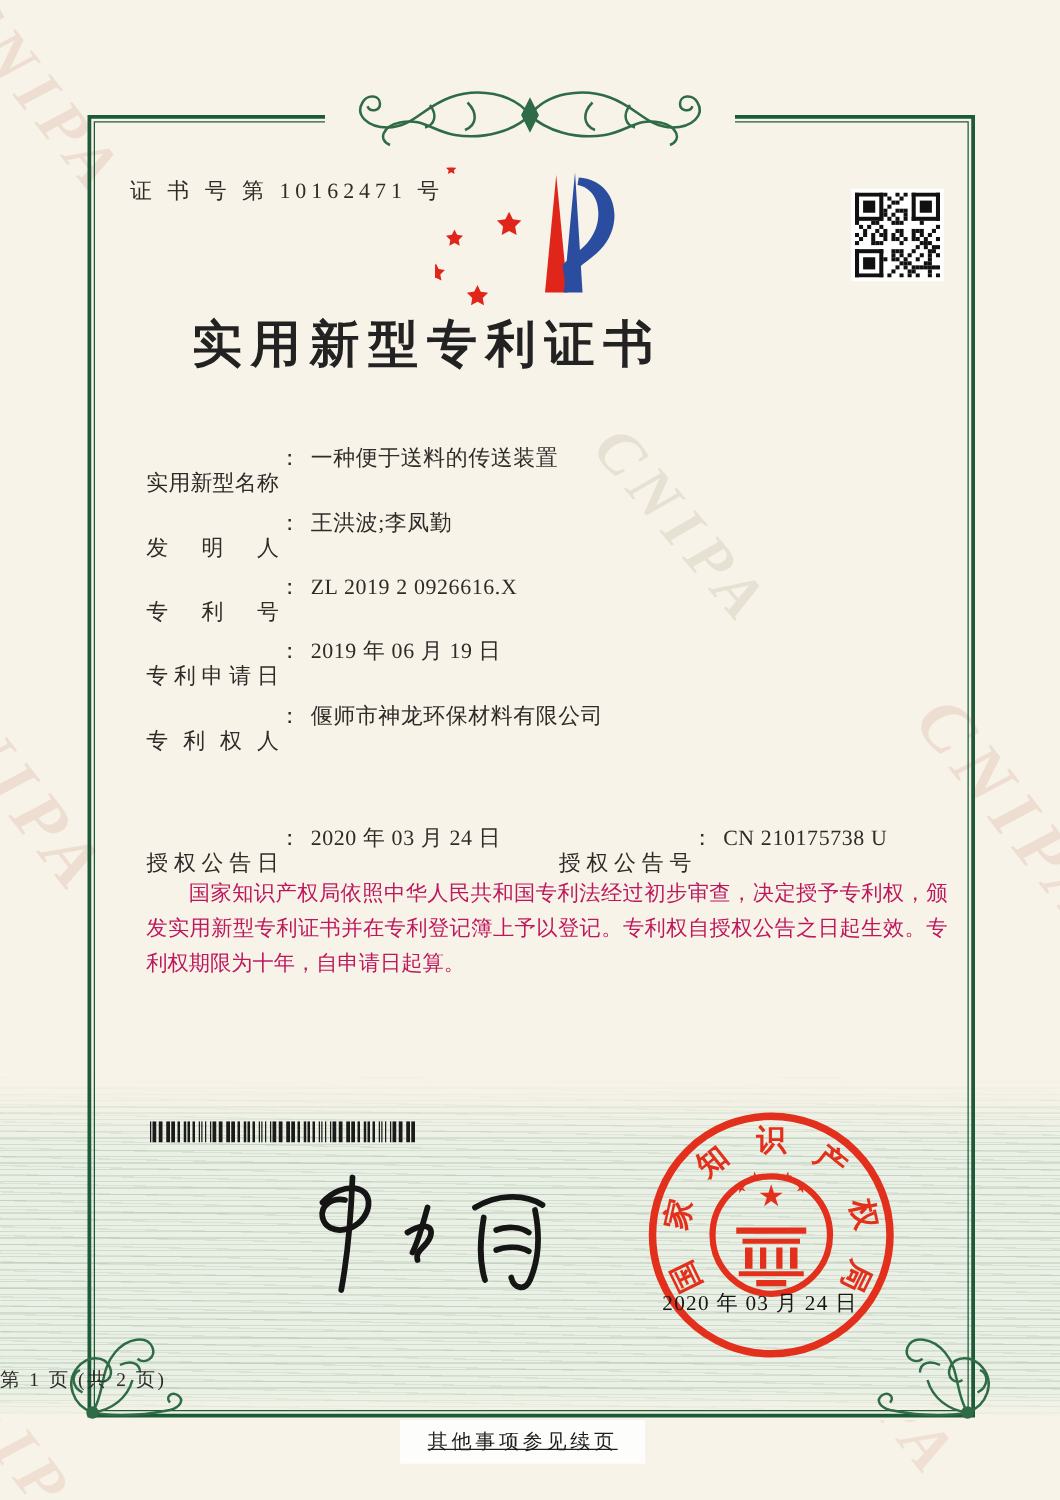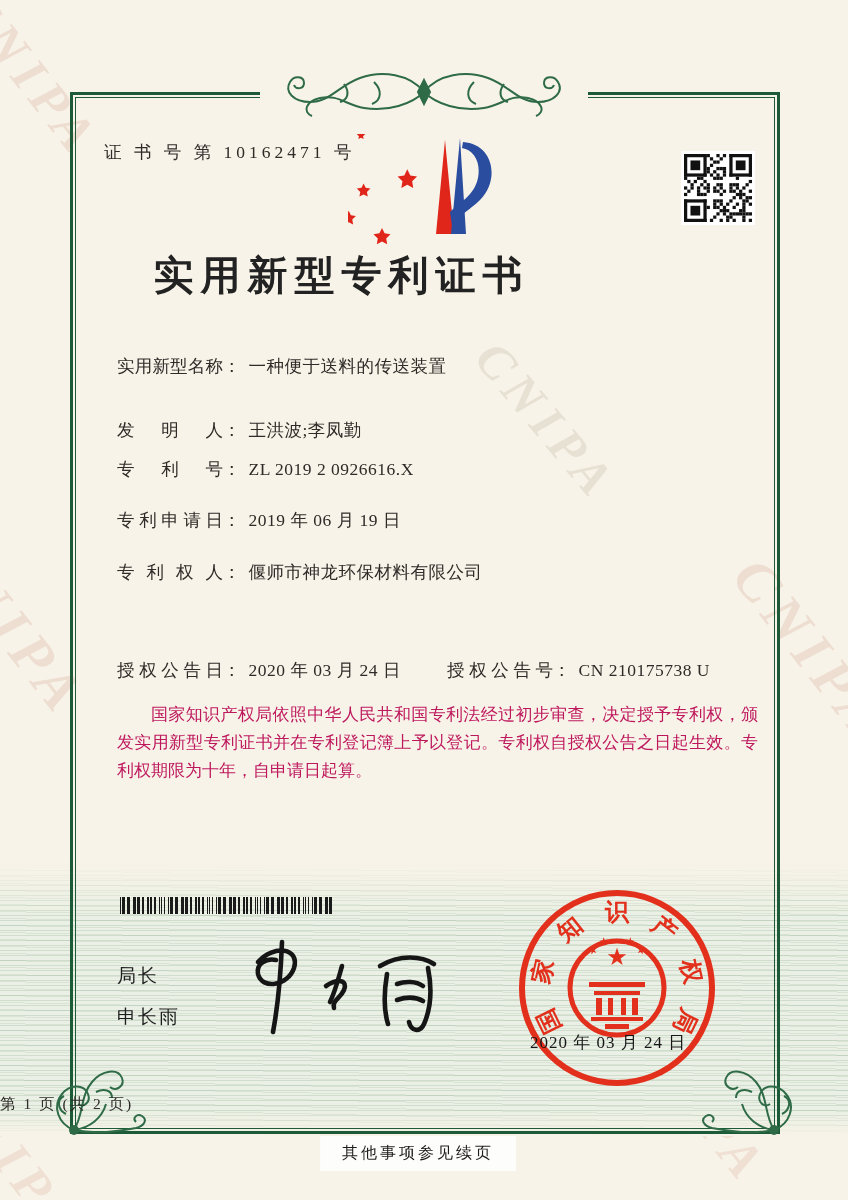--- a/index.html
+++ b/index.html
@@ -46,20 +46,21 @@
   .logo{ position:absolute; left:348px; top:134px; z-index:6; }
   .qr{ position:absolute; left:681px; top:151px; z-index:6; background:#fff; padding:3px; }
   .title{
     position:absolute; left:0; top:248px; width:683px; text-align:center;
     font-size:40px; font-weight:bold; letter-spacing:7px; z-index:6; color:#222;
   }
   .frow{ position:absolute; left:117px; white-space:nowrap; font-size:17.5px; z-index:6; }
   .flabel{
     display:inline-block; width:106px; text-align:justify; text-align-last:justify;
     vertical-align:top;
+    margin-top:20px;
   }
   .fcolon{ display:inline-block; }
   .fvalue{ margin-left:8px; letter-spacing:0.5px; }
   .fpair2{ position:absolute; left:330px; top:0; white-space:nowrap; }
   
   .body-text{
     position:absolute; left:117px; top:701px; width:641px; z-index:6;
     font-size:17px; line-height:28px; text-align:justify; color:#be185d;
   }
   .body-text p{ margin:0; text-indent:2em; }
@@ -75,21 +76,21 @@
     position:absolute; left:528px; top:1031px; width:160px; text-align:center;
     font-size:17px; letter-spacing:1px; color:#161616; z-index:8;
   }
   .page-number{
     position:absolute; left:0; top:1094px; width:810px; 
     font-size:15.5px; letter-spacing:2px; z-index:6;
   }
   .footer-note{
     position:absolute; left:424px; top:1136px; transform:translateX(-53%);
     background:#fdfdfb; padding:7px 22px; font-size:16px; letter-spacing:3px;
-    z-index:6; color:#1f1d1a;
+    z-index:6; color:#1f1d1a;text-decoration:underline;
   }
 </style>
 </head>
 <body>
 
 <div class="page">
 
   <div class="wm" style="left:-8px; top:-22px; font-size:52px; color:rgba(214,176,158,0.30); transform:rotate(52deg);">CNIPA</div>
   <div class="wm" style="left:508px; top:330px; font-size:50px; color:rgba(196,188,170,0.33); transform:rotate(50deg);">CNIPA</div>
   <div class="wm" style="left:-30px; top:520px; font-size:58px; color:rgba(214,176,158,0.30); transform:rotate(52deg);">CNIPA</div>
@@ -285,21 +286,21 @@
         <rect x="18" y="20" width="1" height="1"></rect>
         <rect x="20" y="20" width="1" height="1"></rect>
       </g>
   </svg>
 
   <div class="title">实用新型专利证书</div>
 
   <div class="frow" style="top:354px">
     <span class="flabel">实用新型名称</span><span class="fcolon">：</span><span class="fvalue">一种便于送料的传送装置</span>
   </div>
-  <div class="frow" style="top:418px">
+  <div class="frow" style="top:406px">
     <span class="flabel">发明人</span><span class="fcolon">：</span><span class="fvalue">王洪波;李凤勤</span>
   </div>
   <div class="frow" style="top:457px">
     <span class="flabel">专利号</span><span class="fcolon">：</span><span class="fvalue">ZL 2019 2 0926616.X</span>
   </div>
   <div class="frow" style="top:508px">
     <span class="flabel">专利申请日</span><span class="fcolon">：</span><span class="fvalue">2019 年 06 月 19 日</span>
   </div>
   <div class="frow" style="top:560px">
     <span class="flabel">专利权人</span><span class="fcolon">：</span><span class="fvalue">偃师市神龙环保材料有限公司</span>
@@ -366,24 +367,20 @@
         <rect x="185" y="0" width="1" height="17"></rect>
         <rect x="188" y="0" width="1" height="17"></rect>
         <rect x="192" y="0" width="1" height="17"></rect>
         <rect x="194" y="0" width="3" height="17"></rect>
         <rect x="199" y="0" width="3" height="17"></rect>
         <rect x="205" y="0" width="3" height="17"></rect>
         <rect x="209" y="0" width="3" height="17"></rect>
       </g>
   </svg>
 
-  <div class="officer">
-    <div>局长</div>
-    <div>申长雨</div>
-  </div>
 
   <svg class="signature" width="230" height="104" viewBox="0 0 230 104">
     <g stroke="#151515" stroke-width="4.6" fill="none" stroke-linecap="round">
       <path d="M58,6 C57,32 55,64 49,96"></path>
       <path d="M34,26 C50,8 76,12 70,32 C64,50 38,54 34,38 C32,28 42,22 52,24"></path>
       <path d="M118,30 C114,44 111,56 106,66"></path>
       <path d="M102,50 C114,42 124,44 120,54 C116,63 108,64 110,72"></path>
       <path d="M156,30 C176,18 198,20 210,28"></path>
       <path d="M163,38 C160,56 159,72 164,88"></path>
       <path d="M204,32 C208,52 207,72 200,88 C196,97 187,95 185,86"></path>

